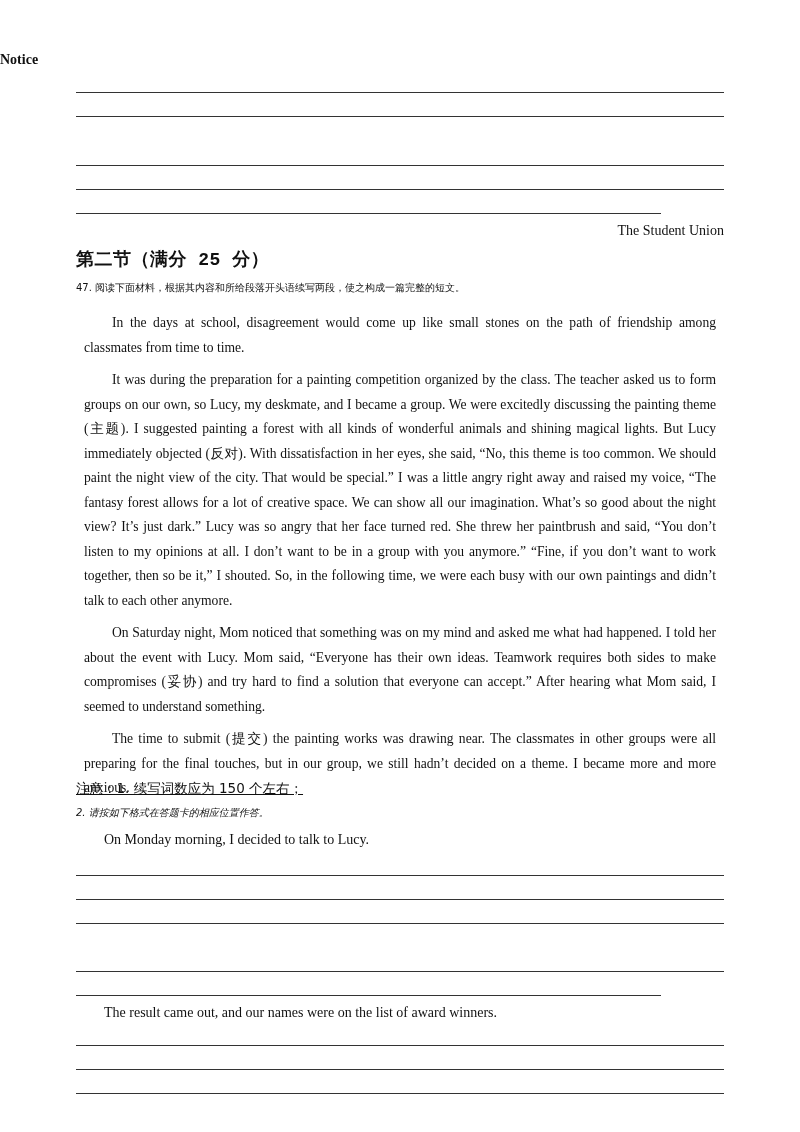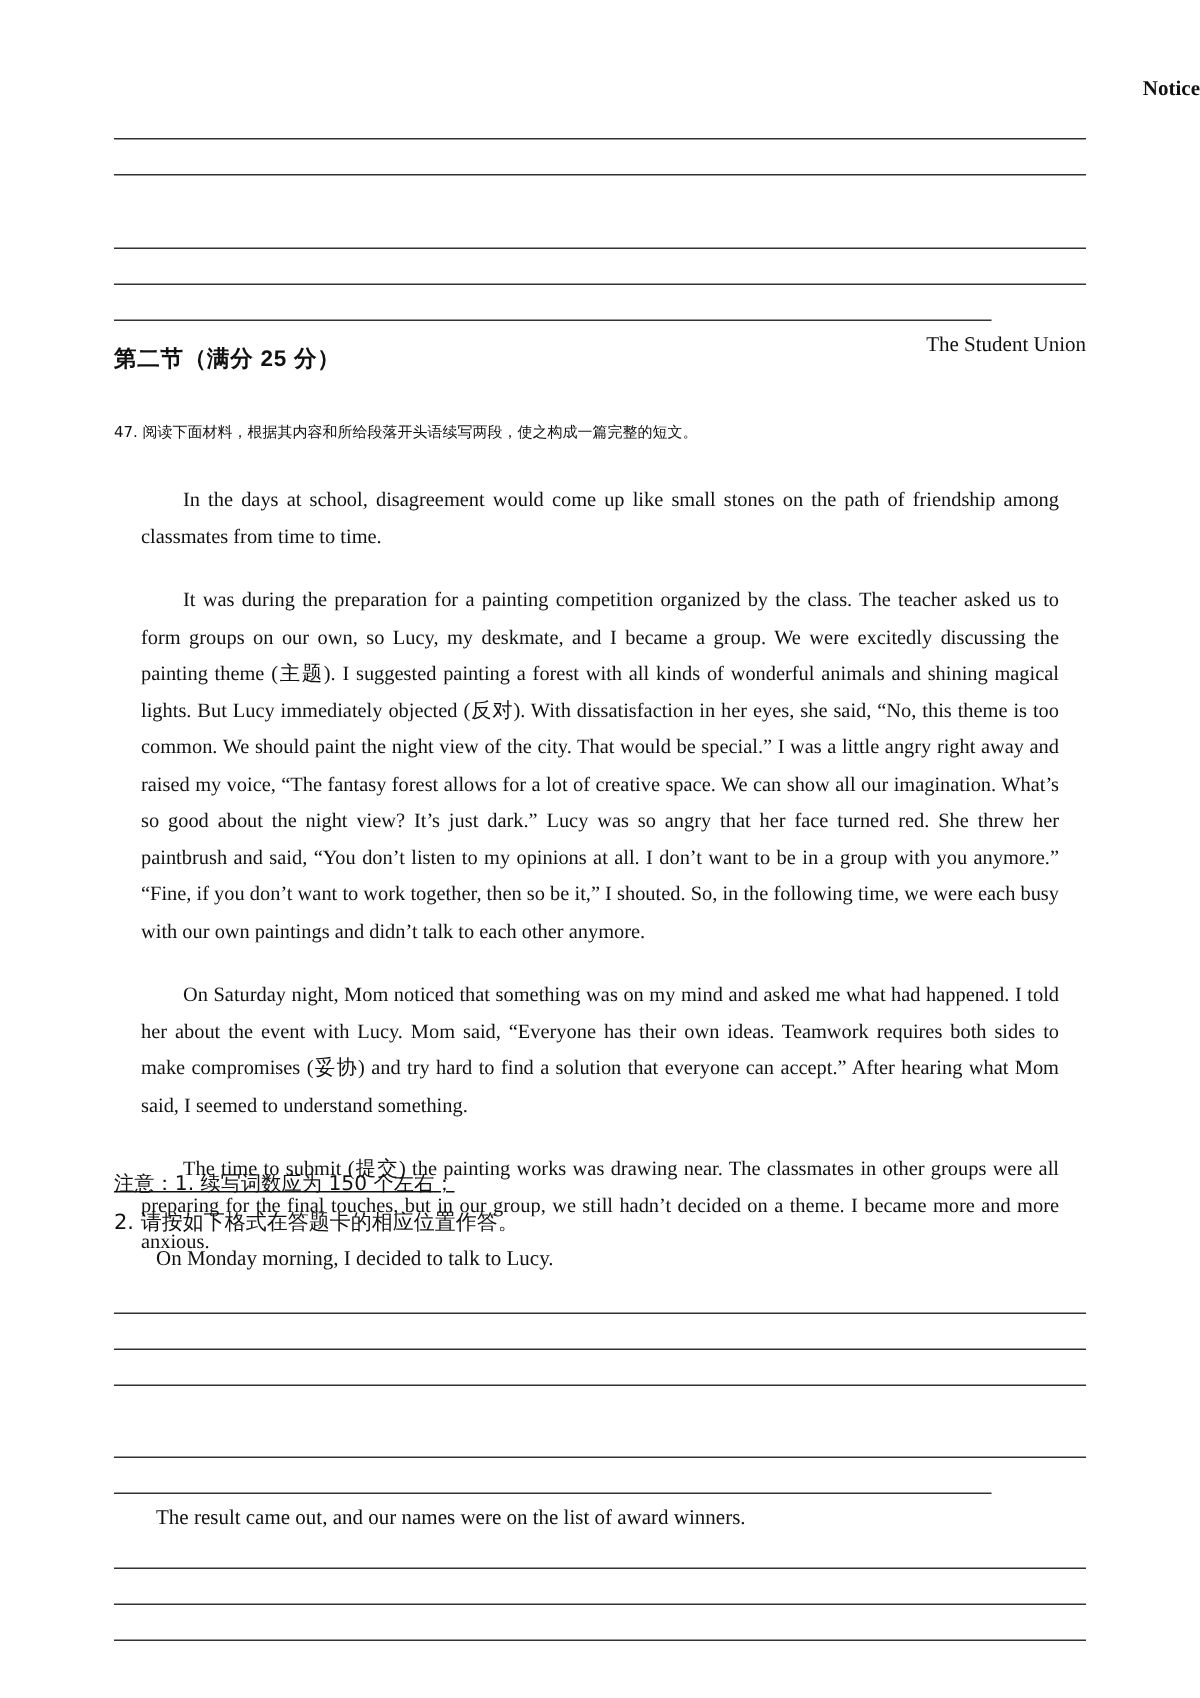--- a/index.html
+++ b/index.html
@@ -1,29 +1,29 @@
 <!DOCTYPE html>
 <html><head>
 <meta charset="utf-8">
 <style>
   html, body { margin: 0; padding: 0; background: #ffffff; }
   body { width: 800px; height: 1132px; position: relative; overflow: hidden;
          font-family: "Liberation Serif", "DejaVu Serif", serif; color: #111; }
   .abs { position: absolute; }
-  .title { left: 0; width: 800px; top: 52px; text-align: right; font-weight: bold; font-size: 14px; }
+  .title { left: 0; width: 800px; top: 52px; text-align: left; font-weight: bold; font-size: 14px; }
   .rule { position: absolute; left: 76px; height: 0; border-top: 1.3px solid #333; }
   .full { width: 648px; }
   .short { width: 585px; }
   .sign { right: 76px; top: 223px; font-size: 14px; }
-  .section { left: 76px; top: 230px; font-size: 15px; font-weight: bold; font-family: Liberation Sans, sans-serif; letter-spacing: 0.5px; }
+  .section { left: 76px; top: 247px; font-size: 18px; font-weight: bold; font-family: Liberation Mono, monospace; letter-spacing: 0.5px; }
   .q { left: 76px; top: 281px; font-size: 10px; font-family: "DejaVu Sans", sans-serif; }
   .passage { left: 76px; top: 303px; width: 648px; font-size: 13.6px; line-height: 24.5px; text-align: justify; }
-  .passage p { margin: 18px; text-indent: 28px; }
+  .passage p { margin: 8px; text-indent: 28px; }
   .note { left: 76px; top: 780px; font-size: 13.5px; font-family: "DejaVu Sans", sans-serif; text-decoration: underline; }
-  .note2 { left: 76px; top: 806px; font-size: 14px; font-family: "DejaVu Sans", sans-serif; }
+  .note2 { left: 76px; top: 806px; font-size: 10px; font-family: "DejaVu Sans", sans-serif; font-style: italic; }
   .start1 { left: 104px; top: 832px; font-size: 14px; }
   .start2 { left: 104px; top: 1005px; font-size: 14px; }
 </style>
 </head>
 <body>
 
 <div class="abs title">Notice</div>
 
 <div class="rule full" style="top:92px"></div>
 <div class="rule full" style="top:116px"></div>

